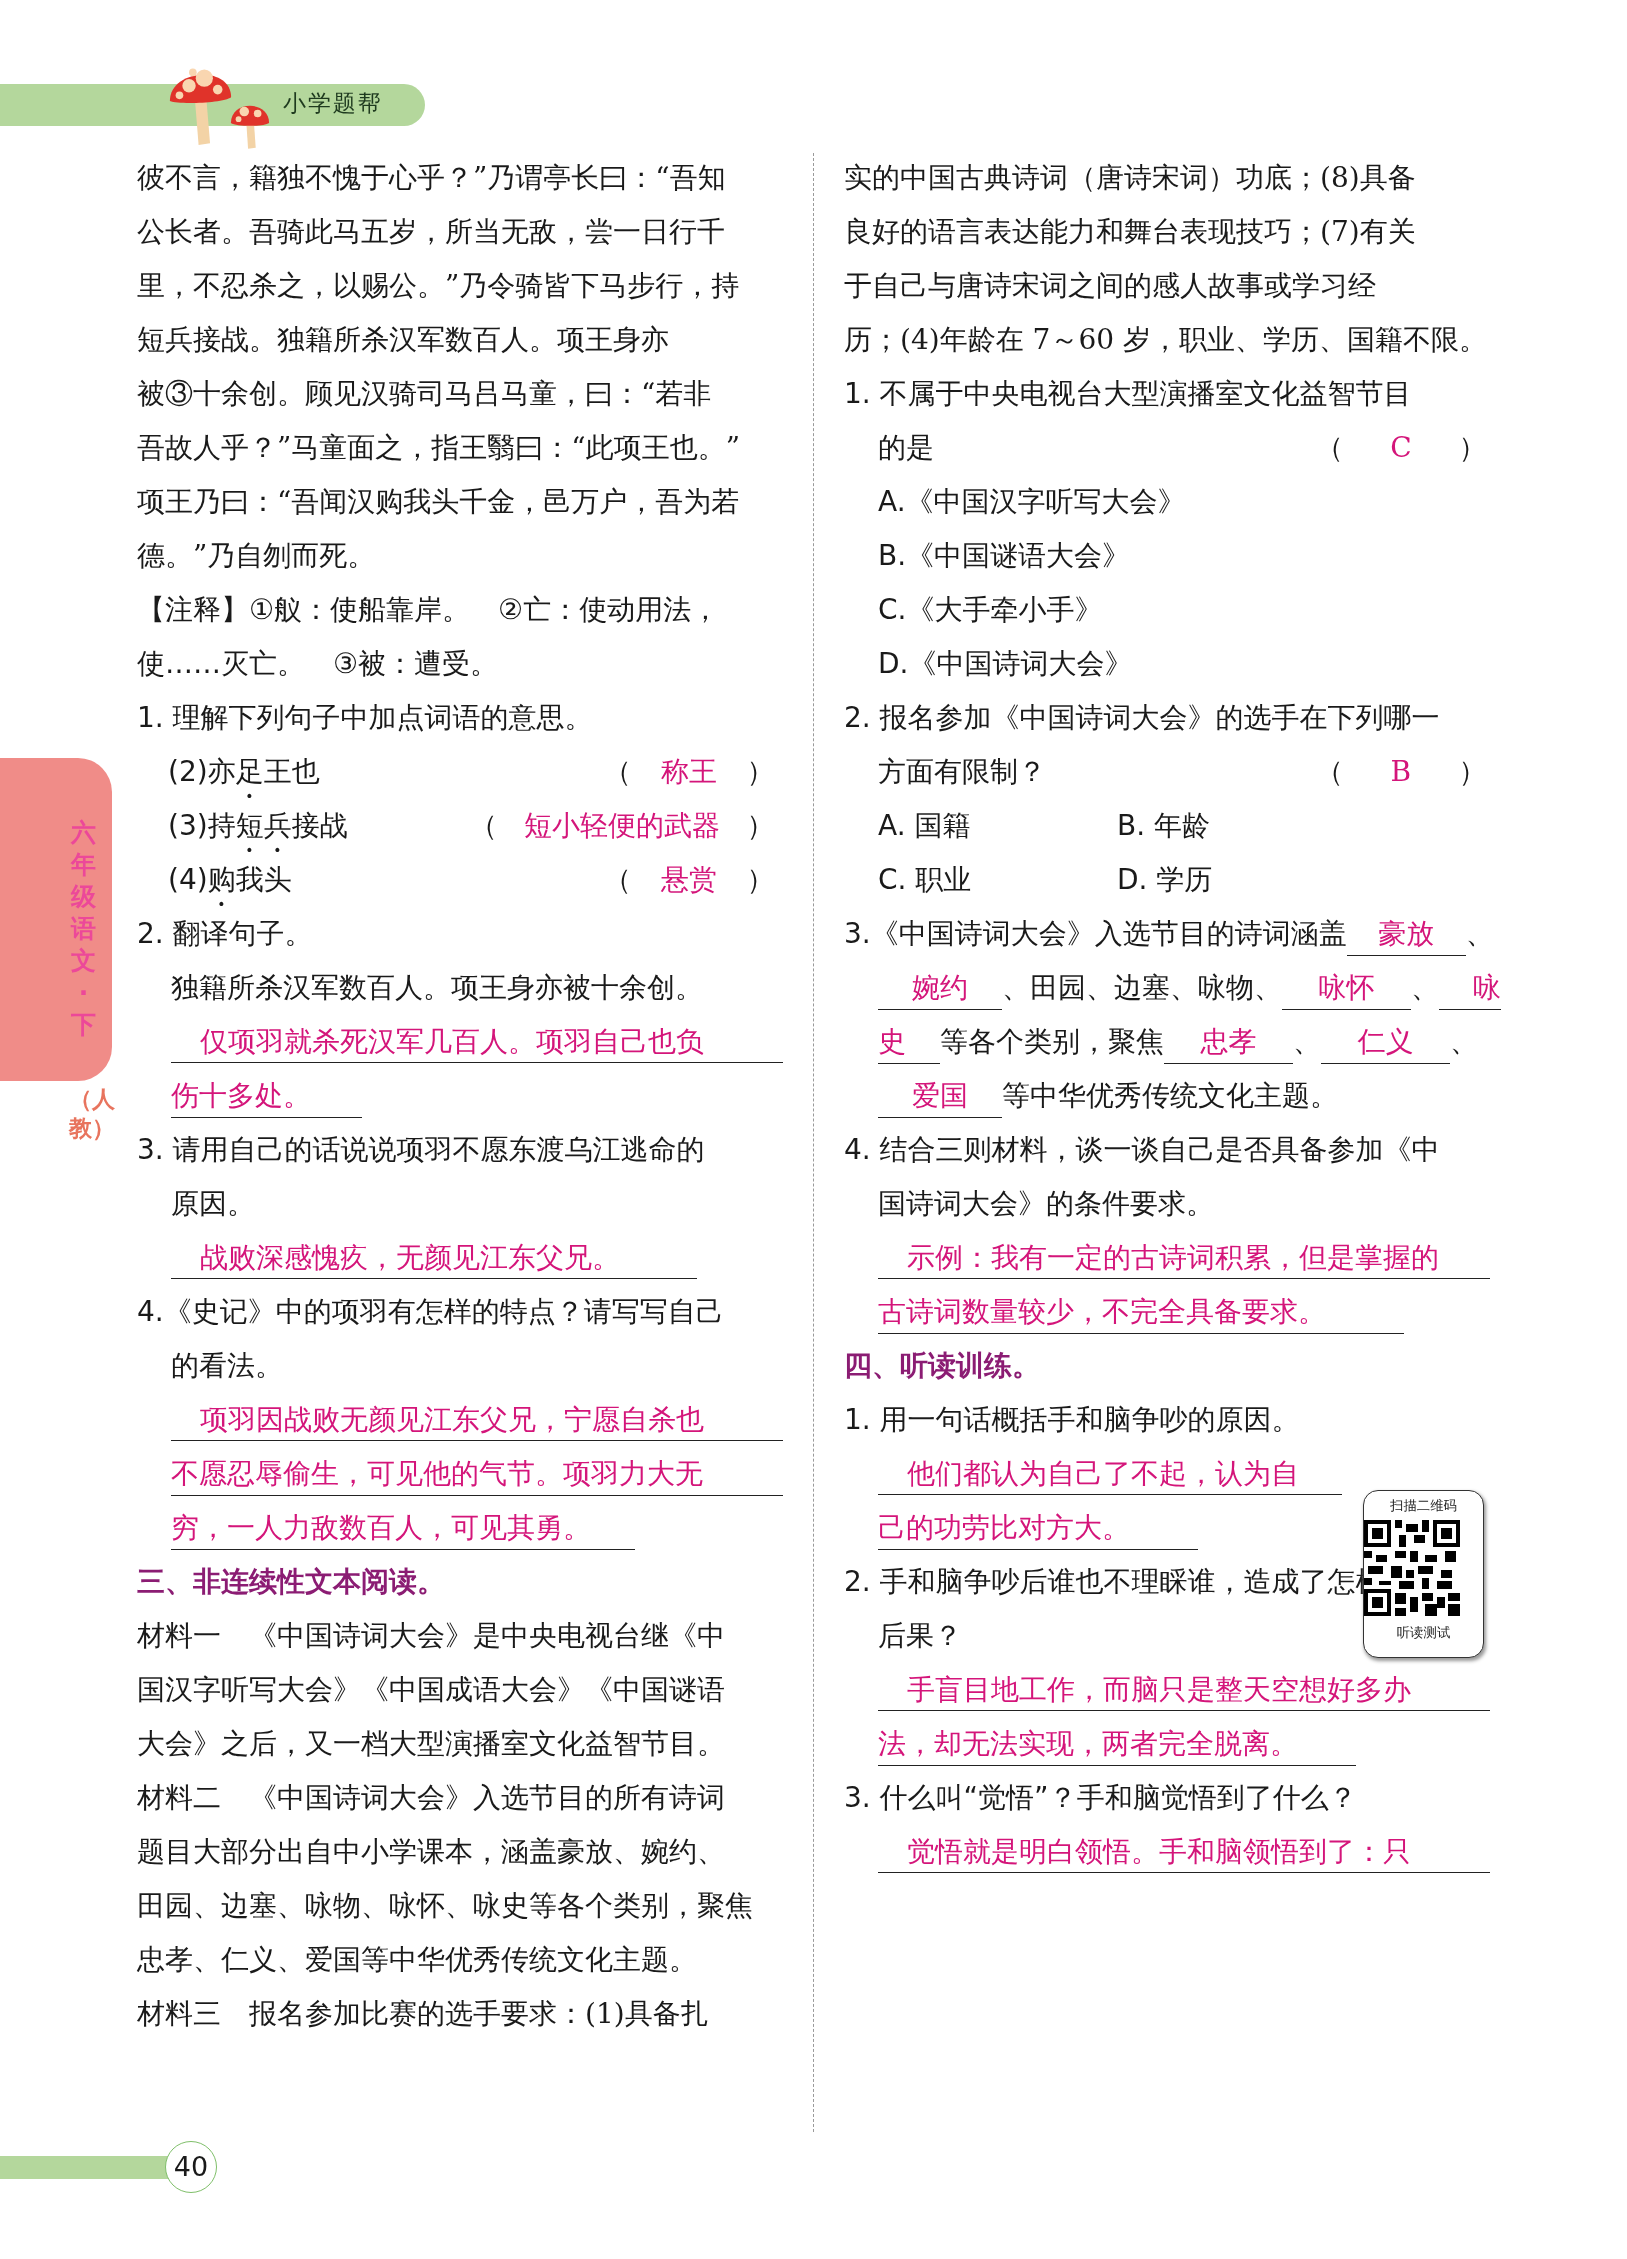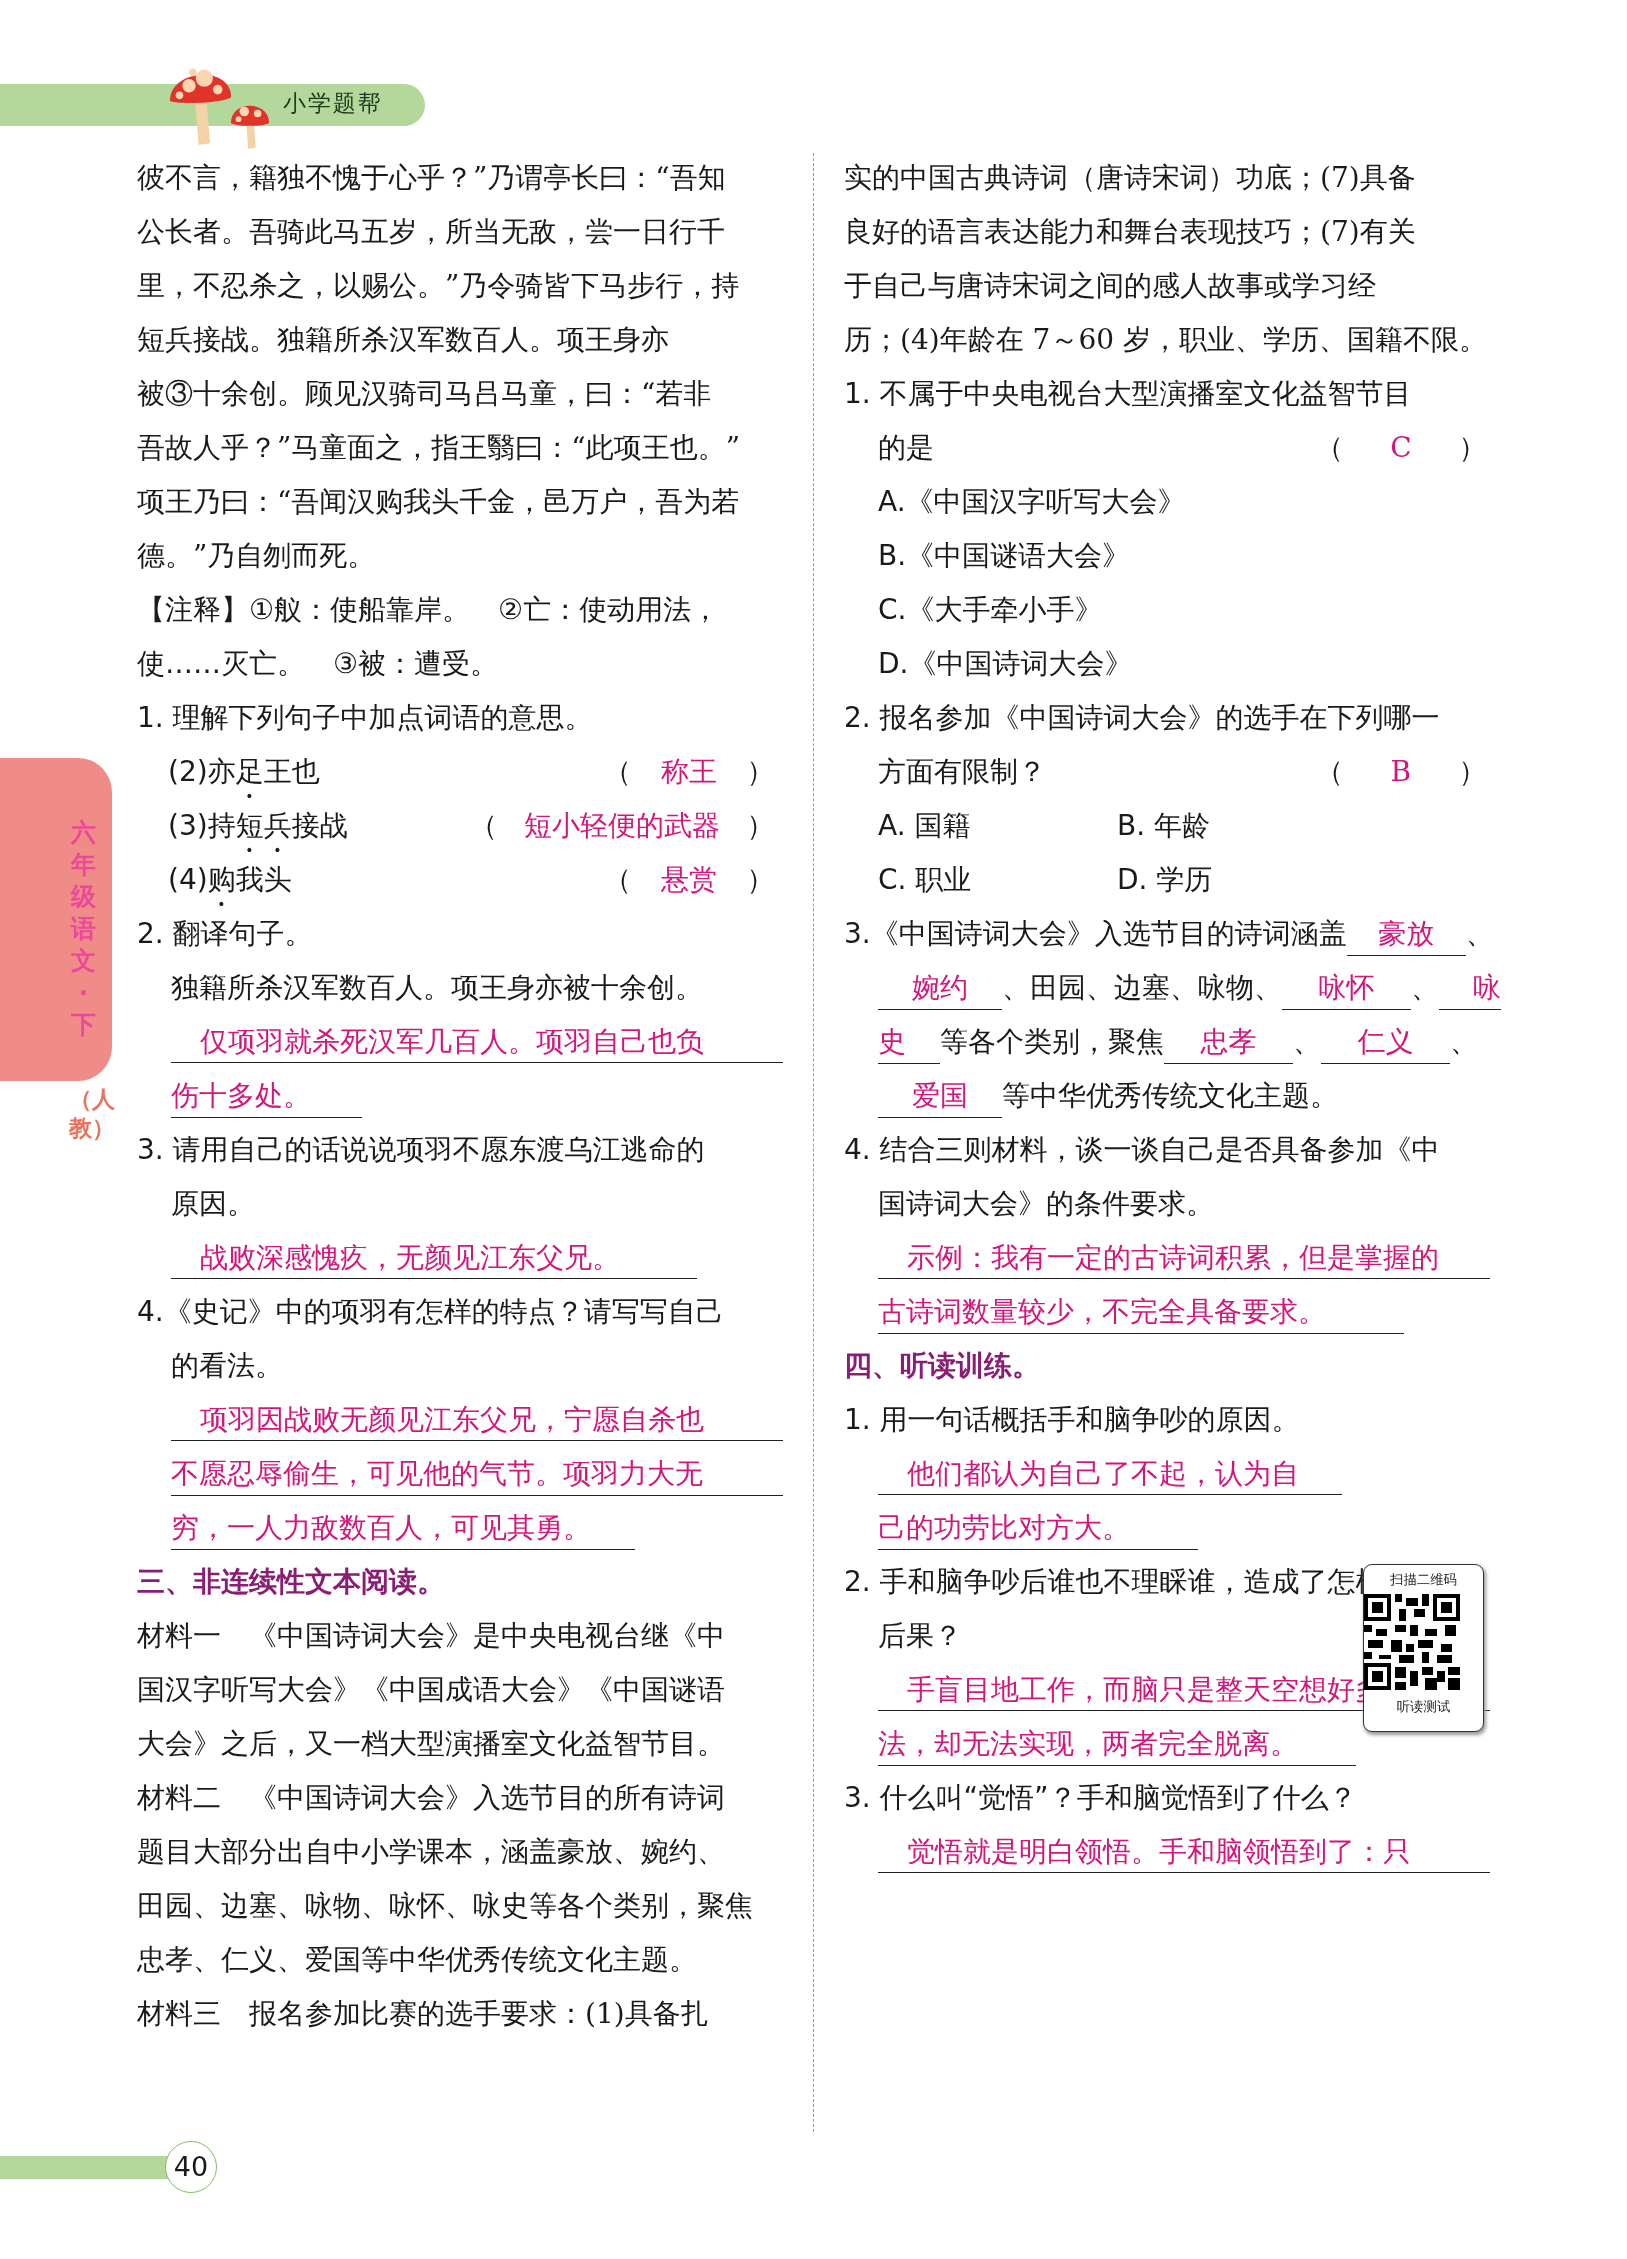--- a/index.html
+++ b/index.html
@@ -24,21 +24,21 @@
   .ind1 { padding-left:31px; }
   .ind2 { padding-left:34px; }
   .ans { color:#d4157a; font-family:"DejaVu Serif","Liberation Serif",serif; }
   .ansline { border-bottom:1.9px solid #222; display:inline-block; height:48px; vertical-align:top; }
   .paren { position:absolute; right:7.6px; top:0; }
   .paren .ans { display:inline-block; min-width:115px; text-align:center; }
   .section { color:#8b1c73; font-weight:bold; font-family:"DejaVu Sans","Liberation Sans",sans-serif; }
   .dot { text-emphasis:dot; -webkit-text-emphasis:filled dot; text-emphasis-position:under; -webkit-text-emphasis-position:under; }
   .opts { display:flex; }
   .opts span { width:239px; display:inline-block; }
-  .qr { left:1363px; top:1564px; width:119px; height:166px; border:1.9px solid #333; border-radius:9px; background:#fff; box-shadow:1.9px 2.9px 3.8px #999; font-family:"DejaVu Sans","Liberation Sans",sans-serif; }
+  .qr { left:1363px; top:1490px; width:119px; height:166px; border:1.9px solid #333; border-radius:15px; background:#fff; box-shadow:1.9px 2.9px 3.8px #999; font-family:"DejaVu Sans","Liberation Sans",sans-serif; }
   .qr-top { text-align:center; font-size:13.4px; margin-top:5.7px; color:#222; }
   .qr-code { width:96px; height:96px; margin:5.7px auto 3.8px auto; }
   .qr-bot { text-align:center; font-size:13.4px; color:#222; }
   .pg-bar { left:0; top:2156px; width:170px; height:23px; background:#b4d79c; }
   .pg-num { left:165px; top:2141px; width:50px; height:50px; border:1.9px solid #7fbf6a; border-radius:50%; background:#fff; text-align:center; line-height:50px; font-family:"DejaVu Sans","Liberation Sans",sans-serif; font-size:27px; }
 </style>
 </head>
 <body>
 
 <div class="abs hdr-bar"></div>
@@ -114,21 +114,21 @@
   <div class="line">国汉字听写大会》《中国成语大会》《中国谜语</div>
   <div class="line">大会》之后，又一档大型演播室文化益智节目。</div>
   <div class="line">材料二　《中国诗词大会》入选节目的所有诗词</div>
   <div class="line">题目大部分出自中小学课本，涵盖豪放、婉约、</div>
   <div class="line">田园、边塞、咏物、咏怀、咏史等各个类别，聚焦</div>
   <div class="line">忠孝、仁义、爱国等中华优秀传统文化主题。</div>
   <div class="line">材料三　报名参加比赛的选手要求：(1)具备扎</div>
 </div>
 
 <div class="col col-right">
-  <div class="line">实的中国古典诗词（唐诗宋词）功底；(7)具备</div>
+  <div class="line">实的中国古典诗词（唐诗宋词）功底；(8)具备</div>
   <div class="line">良好的语言表达能力和舞台表现技巧；(7)有关</div>
   <div class="line">于自己与唐诗宋词之间的感人故事或学习经</div>
   <div class="line">历；(4)年龄在 7～60 岁，职业、学历、国籍不限。</div>
 
   <div class="line sans">1. 不属于中央电视台大型演播室文化益智节目</div>
   <div class="line sans ind2">
     <span>的是</span>
     <span class="paren">（<span class="ans">C</span>）</span>
   </div>
   <div class="line sans ind2">A.《中国汉字听写大会》</div>

